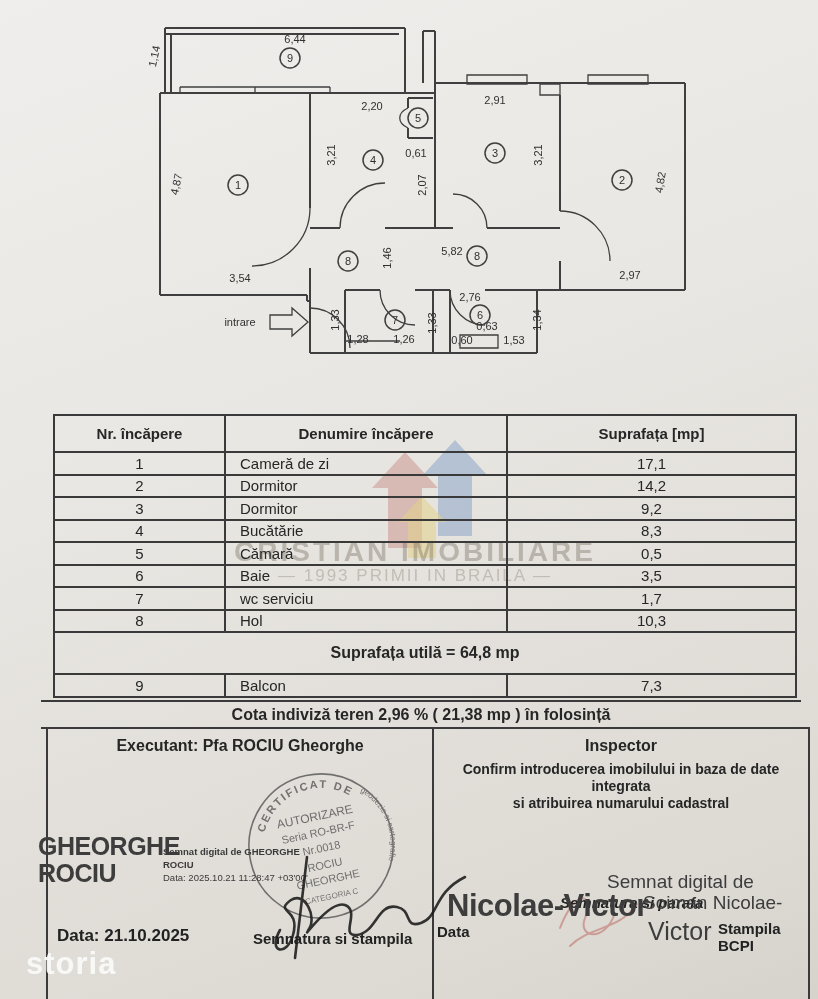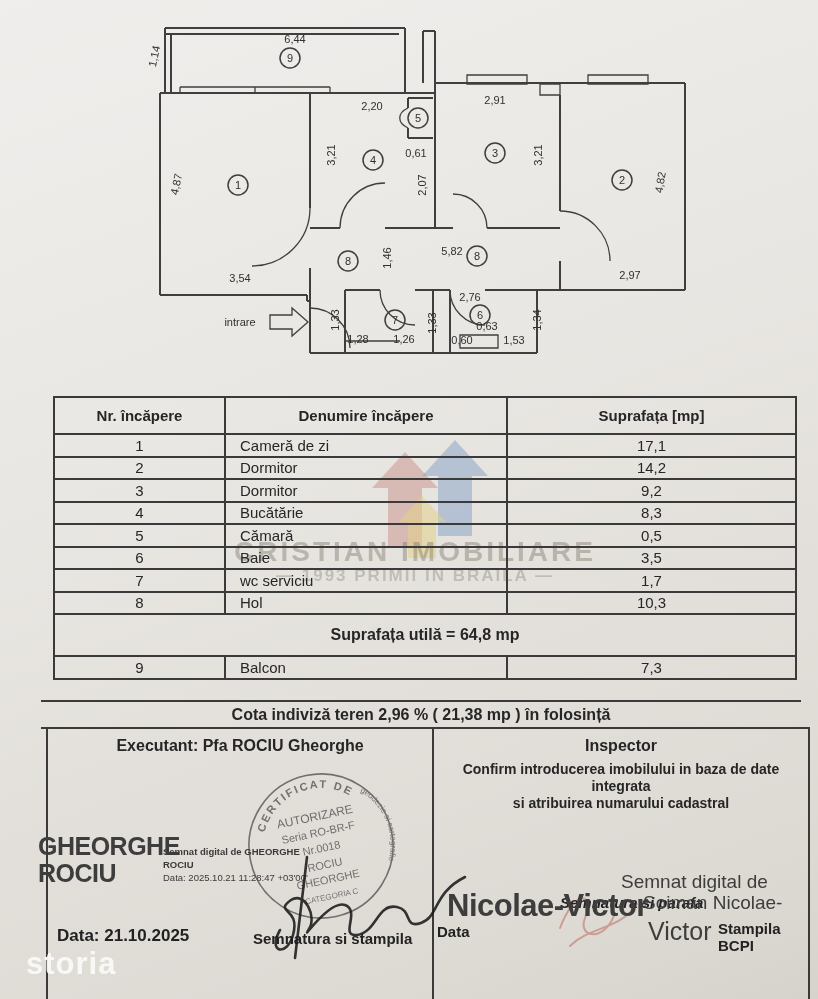--- a/index.html
+++ b/index.html
@@ -13,23 +13,23 @@
   #plan-svg{position:absolute;left:140px;top:13px;}
   #plan-svg path,#plan-svg line,#plan-svg rect{vector-effect:non-scaling-stroke;}
   .wall{stroke:#3f3f3f;stroke-width:2;fill:none;}
   .thin{stroke:#3f3f3f;stroke-width:1.3;fill:none;}
   .dimtxt{font:11px "Liberation Sans",sans-serif;fill:#303030;}
   .roomnum{font:11px "Liberation Sans",sans-serif;fill:#303030;}
   
   .wm-brand{position:absolute;left:150px;top:536px;width:530px;text-align:center;
     font-size:28px;font-weight:bold;letter-spacing:3px;color:rgba(125,116,102,.42);}
   .wm-tag{position:absolute;left:150px;top:566px;width:530px;text-align:center;
-    font-size:17px;font-weight:bold;letter-spacing:2px;color:rgba(135,126,112,.38);}
-  
-  .tbl{position:absolute;left:53px;top:396px;width:740px;border:2px solid #3a3a3a;border-bottom:none;background:transparent;z-index:2;}
+    font-size:17px;font-weight:normal;letter-spacing:2px;color:rgba(135,126,112,.38);}
+  
+  .tbl{position:absolute;left:53px;top:414px;width:740px;border:2px solid #3a3a3a;border-bottom:none;background:transparent;z-index:2;}
   .trow{display:grid;grid-template-columns:169px 282px 1fr;border-bottom:2px solid #3a3a3a;}
   .trow>div{display:flex;align-items:center;}
   .c-nr{justify-content:center;}
   .c-name{padding-left:14px;border-left:2px solid #3a3a3a;}
   .c-area{justify-content:center;border-left:2px solid #3a3a3a;}
   .thead{height:35px;font-weight:bold;font-size:15px;}
   .tdata{height:20.5px;font-size:15px;}
   .band{border-bottom:2px solid #3a3a3a;display:flex;align-items:center;justify-content:center;font-weight:bold;font-size:16px;}
   .cota-band{position:absolute;left:41px;top:700px;width:760px;height:25px;border-top:2px solid #3a3a3a;border-bottom:2px solid #3a3a3a;
     display:flex;align-items:center;justify-content:center;font-weight:bold;font-size:16px;z-index:2;}
@@ -260,21 +260,21 @@
   <div class="abs lbl-bold" style="left:57px;top:926px;font-size:17px;z-index:3;">Data: 21.10.2025</div>
   <div class="abs lbl-bold" style="left:253px;top:930px;z-index:3;">Semnatura si stampila</div>
 
   <svg class="abs" style="left:545px;top:868px;z-index:1;" width="115" height="92" viewBox="0 0 115 92">
     <g fill="none" stroke="#b4574e" stroke-width="2" stroke-linecap="round" opacity=".45">
       <path d="M15,60 C30,20 50,25 40,50 C32,70 60,75 70,45"></path>
       <path d="M25,78 C45,58 75,62 92,36"></path>
     </g>
   </svg>
   <div class="abs lbl-bold" style="left:560px;top:894px;z-index:2;font-style:italic;">Semnatura si parafa</div>
-  <div class="abs" style="left:621px;top:871px;font-size:19px;color:#3d3d3d;z-index:2;white-space:nowrap;">Semnat digital de</div>
+  <div class="abs" style="left:607px;top:871px;font-size:19px;color:#3d3d3d;z-index:2;white-space:nowrap;">Semnat digital de</div>
   <div class="abs" style="left:643px;top:892px;font-size:19px;color:#3d3d3d;z-index:2;white-space:nowrap;">Soiman Nicolae-</div>
   <div class="abs lbl-bold" style="left:437px;top:923px;z-index:2;">Data</div>
   <div class="abs bigsig" style="left:447px;top:889px;font-size:31px;z-index:3;text-align:center;">Nicolae-Victor</div>
   <div class="abs" style="left:648px;top:917px;font-size:25px;color:#3d3d3d;z-index:2;">Victor</div>
   <div class="abs lbl-bold" style="left:718px;top:920px;z-index:2;">Stampila BCPI</div>
 
   <div id="storia" class="nosel">storia</div>
 </div>
 
 </body></html>

